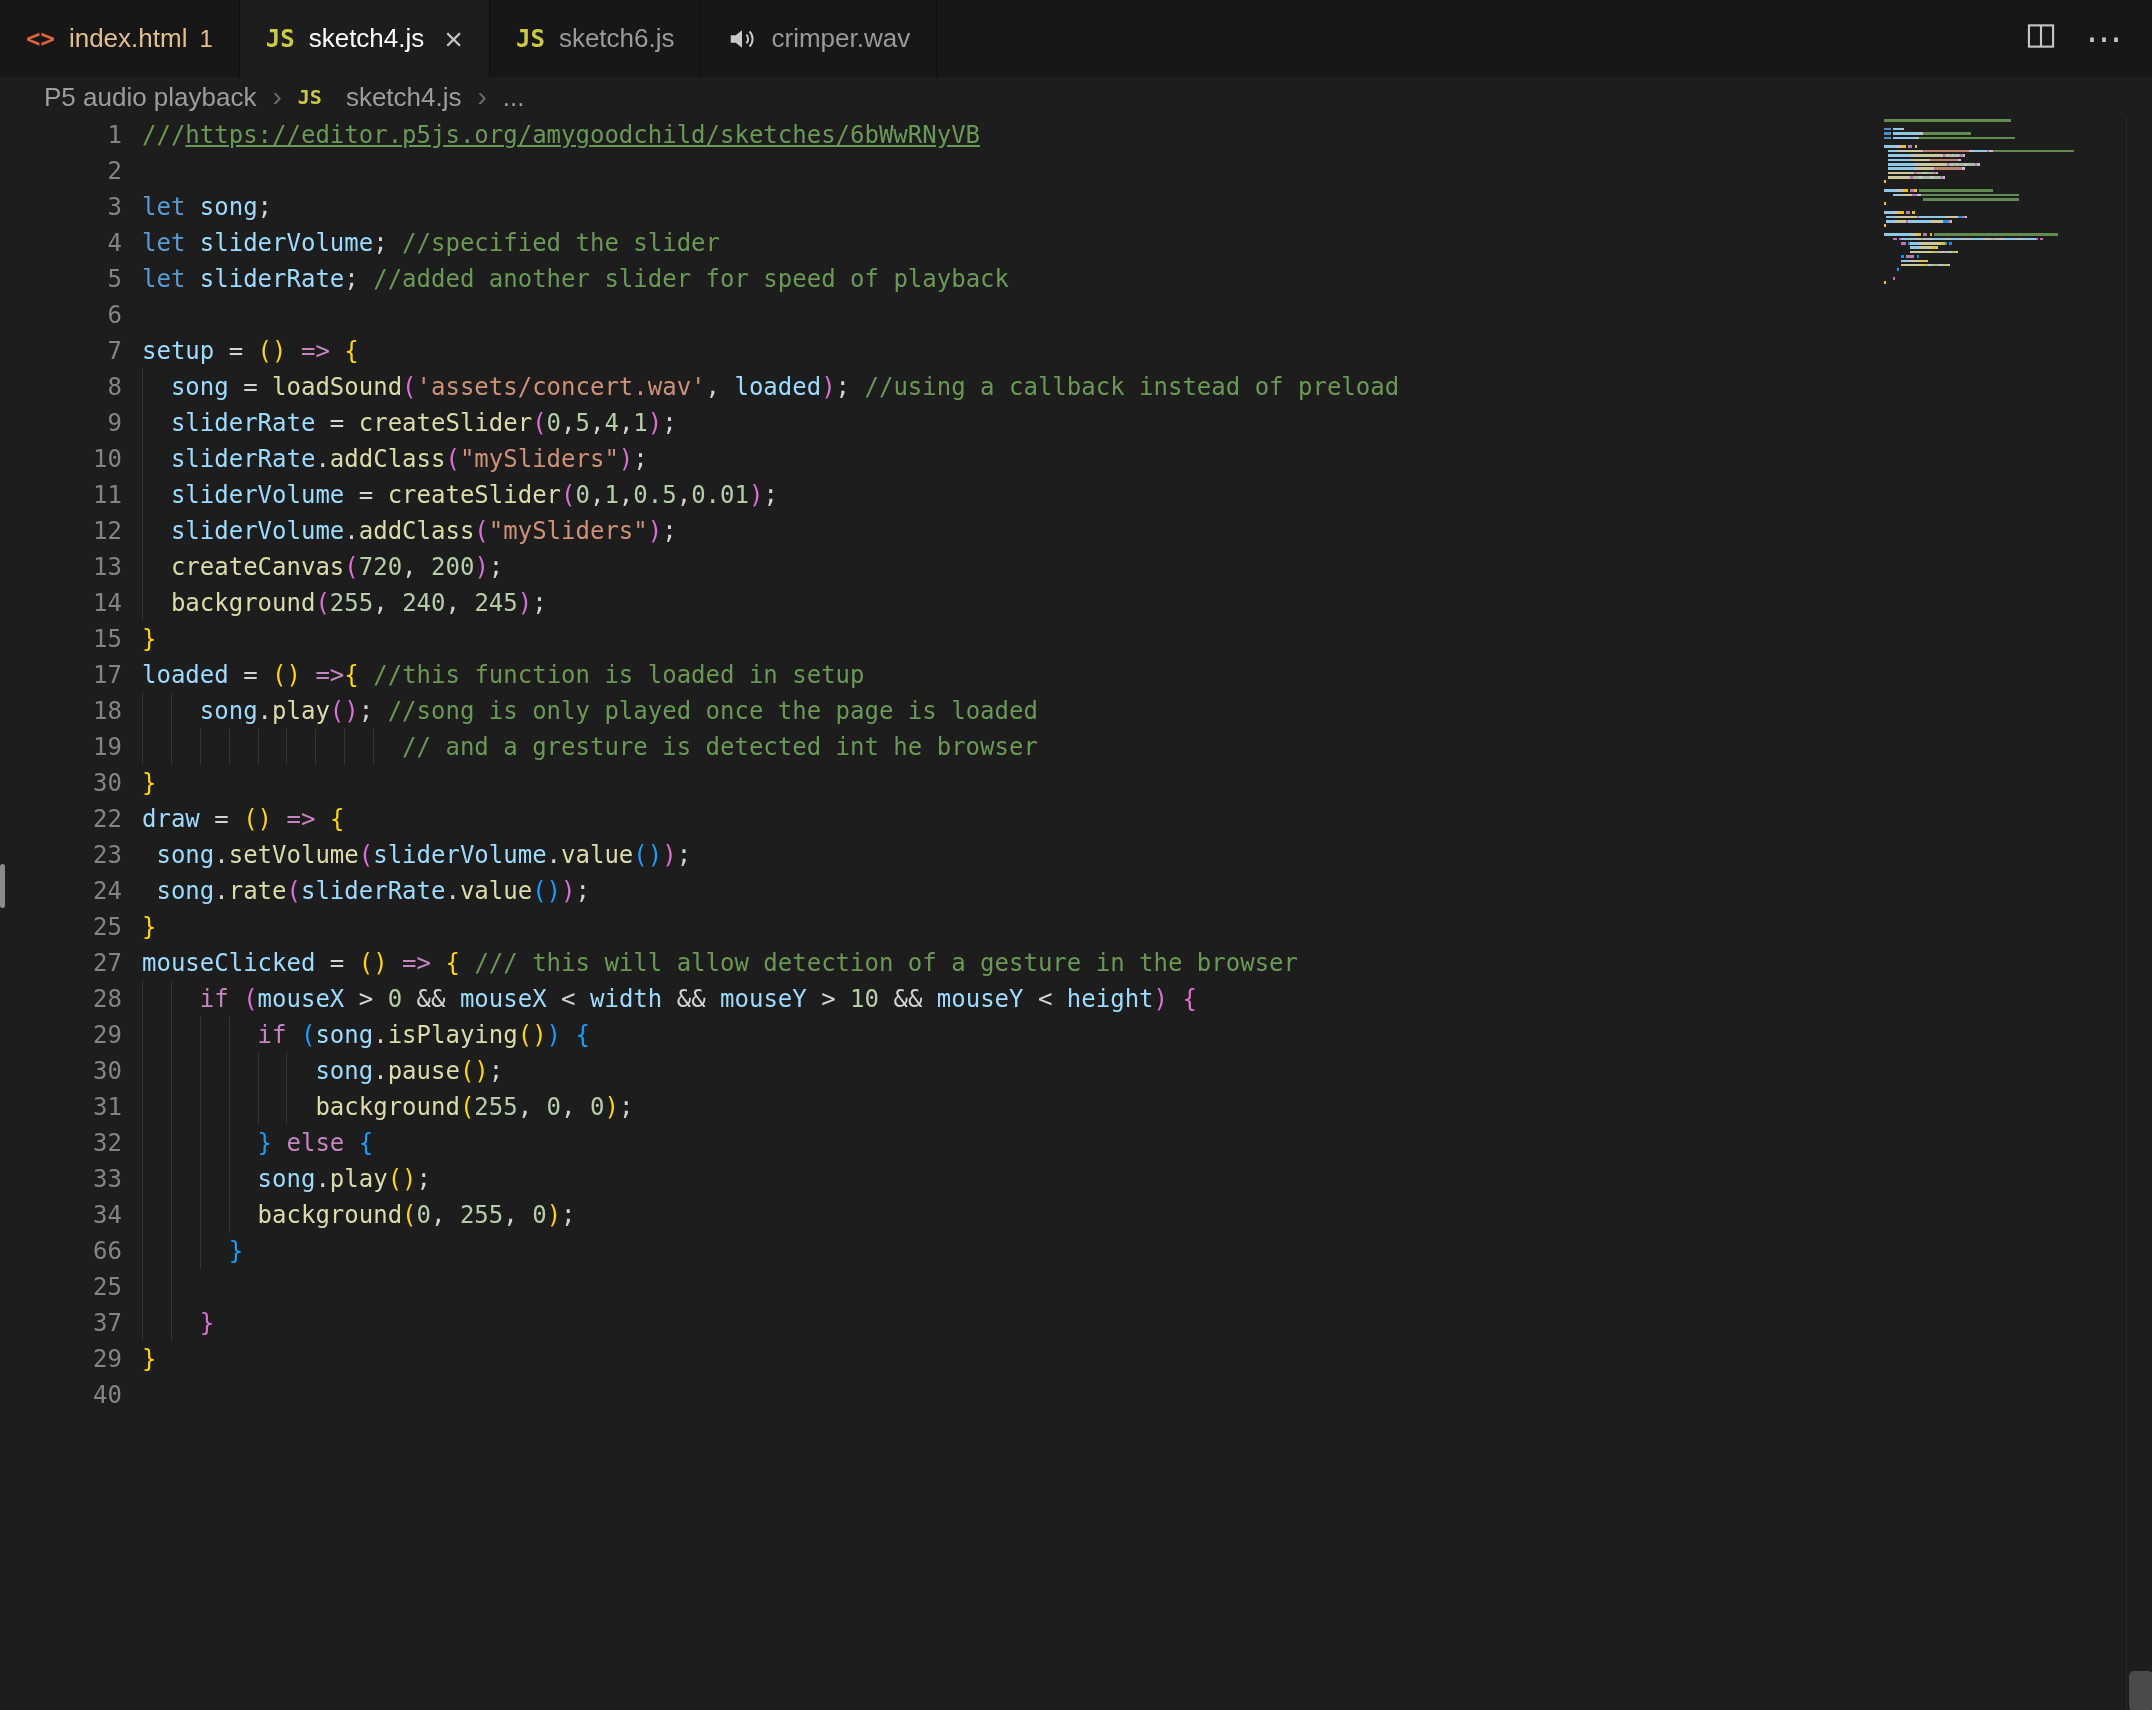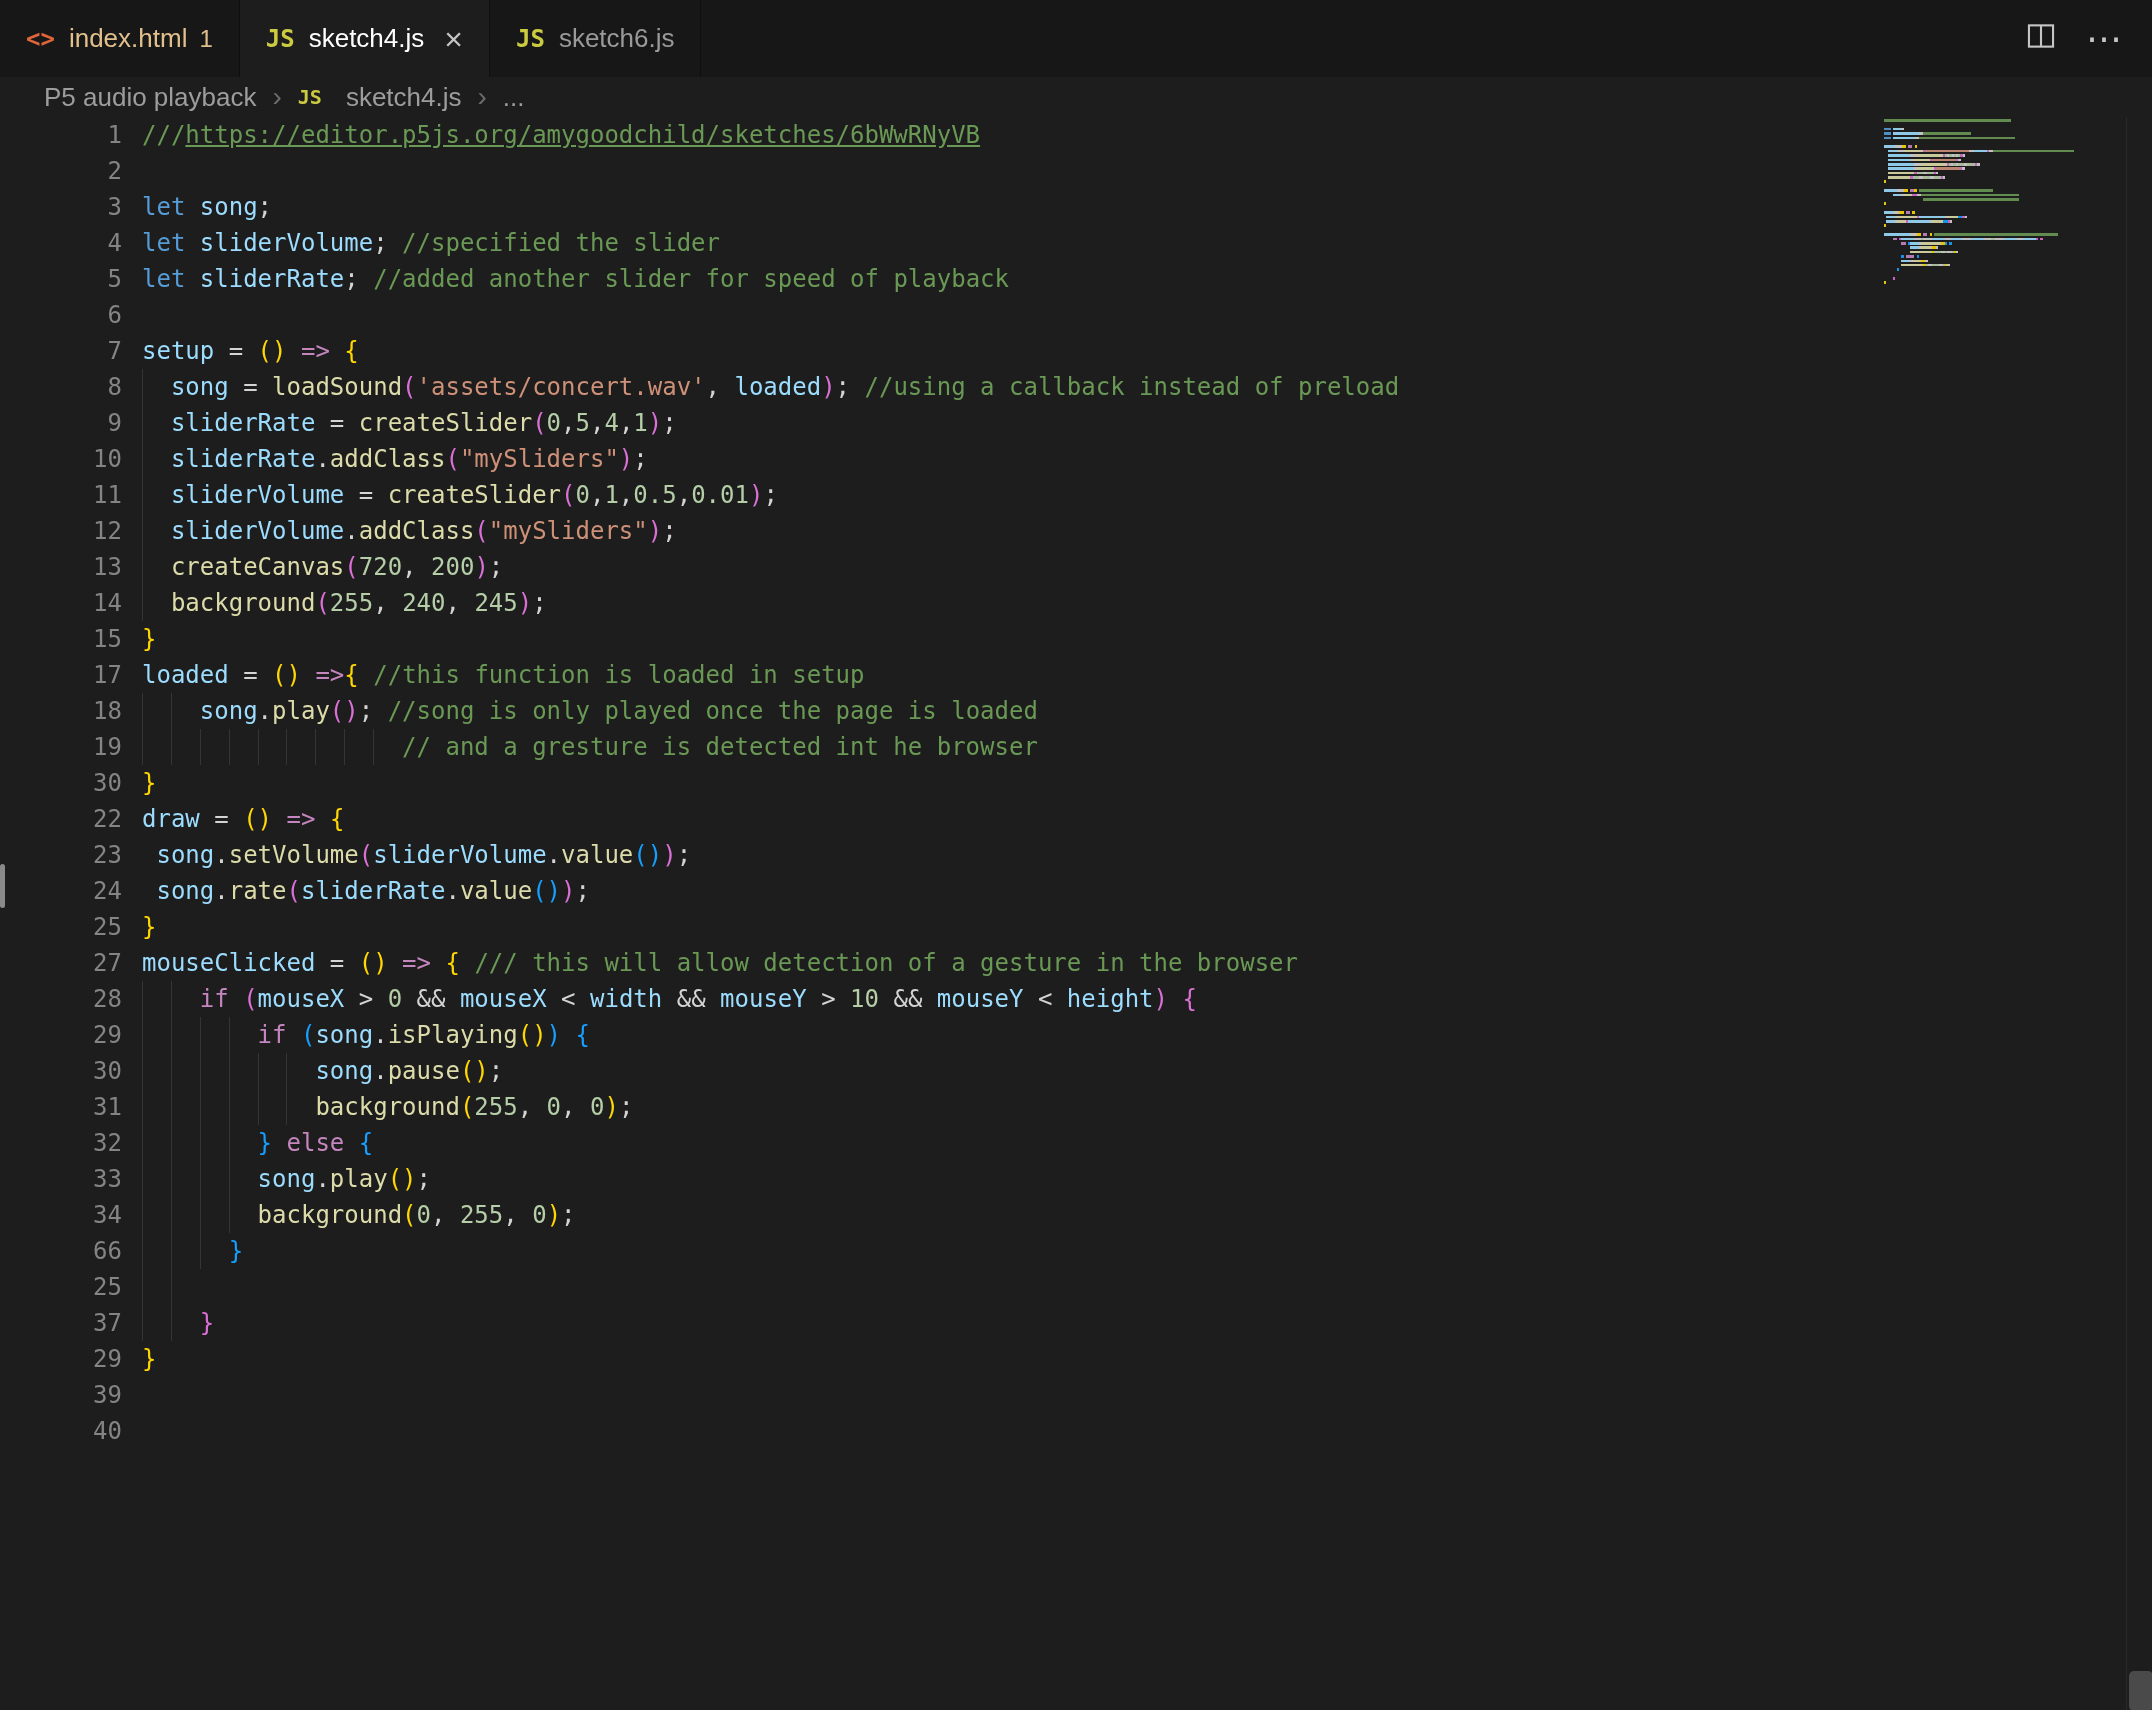--- a/index.html
+++ b/index.html
@@ -60,20 +60,30 @@
         </div>
         <div class="tab active">
           <span class="ticon" style="color: rgb(203, 203, 65);">JS</span>
           <span class="tlabel">sketch4.js</span>
           <span class="tclose">×</span>
         </div>
         <div class="tab">
           <span class="ticon" style="color: rgb(203, 203, 65);">JS</span>
           <span class="tlabel">sketch6.js</span>
         </div>
+        <div class="tab">
+          <span class="ticon" style="color: rgb(200, 200, 200);">
+            <svg width="30" height="30" viewBox="0 0 24 24" fill="none" stroke="currentColor" stroke-width="1.6">
+              <path d="M3 9v6h4l5 4V5L7 9H3z" fill="currentColor" stroke="none"></path>
+              <path d="M15.5 8.5a5 5 0 0 1 0 7"></path>
+              <path d="M18 6a8.5 8.5 0 0 1 0 12"></path>
+            </svg>
+          </span>
+          <span class="tlabel">crimper.wav</span>
+        </div>
       </div>
     <div class="tabbar-actions">
       <button class="action">
         <span style="display:inline-flex;">
           <svg width="34" height="34" viewBox="0 0 24 24" fill="none" stroke="#c5c5c5" stroke-width="1.5">
             <rect x="3.5" y="4.5" width="17" height="15"></rect>
             <line x1="12" y1="4.5" x2="12" y2="19.5"></line>
           </svg>
         </span>
       </button>
@@ -122,21 +132,20 @@
         <div class="line"><span class="ln">29</span><span class="codetext"><i class="guide" style="left: 0ch;"></i><i class="guide" style="left: 2ch;"></i><i class="guide" style="left: 4ch;"></i><i class="guide" style="left: 6ch;"></i><span class="tok" style="color: rgb(212, 212, 212);">        </span><span class="tok" style="color: rgb(197, 134, 192);">if</span><span class="tok" style="color: rgb(212, 212, 212);"> </span><span class="tok" style="color: rgb(23, 159, 255);">(</span><span class="tok" style="color: rgb(156, 220, 254);">song</span><span class="tok" style="color: rgb(212, 212, 212);">.</span><span class="tok" style="color: rgb(220, 220, 170);">isPlaying</span><span class="tok" style="color: rgb(255, 215, 0);">()</span><span class="tok" style="color: rgb(23, 159, 255);">)</span><span class="tok" style="color: rgb(212, 212, 212);"> </span><span class="tok" style="color: rgb(23, 159, 255);">{</span></span></div>
         <div class="line"><span class="ln">30</span><span class="codetext"><i class="guide" style="left: 0ch;"></i><i class="guide" style="left: 2ch;"></i><i class="guide" style="left: 4ch;"></i><i class="guide" style="left: 6ch;"></i><i class="guide" style="left: 8ch;"></i><i class="guide" style="left: 10ch;"></i><span class="tok" style="color: rgb(212, 212, 212);">            </span><span class="tok" style="color: rgb(156, 220, 254);">song</span><span class="tok" style="color: rgb(212, 212, 212);">.</span><span class="tok" style="color: rgb(220, 220, 170);">pause</span><span class="tok" style="color: rgb(255, 215, 0);">()</span><span class="tok" style="color: rgb(212, 212, 212);">;</span></span></div>
         <div class="line"><span class="ln">31</span><span class="codetext"><i class="guide" style="left: 0ch;"></i><i class="guide" style="left: 2ch;"></i><i class="guide" style="left: 4ch;"></i><i class="guide" style="left: 6ch;"></i><i class="guide" style="left: 8ch;"></i><i class="guide" style="left: 10ch;"></i><span class="tok" style="color: rgb(212, 212, 212);">            </span><span class="tok" style="color: rgb(220, 220, 170);">background</span><span class="tok" style="color: rgb(255, 215, 0);">(</span><span class="tok" style="color: rgb(181, 206, 168);">255</span><span class="tok" style="color: rgb(212, 212, 212);">, </span><span class="tok" style="color: rgb(181, 206, 168);">0</span><span class="tok" style="color: rgb(212, 212, 212);">, </span><span class="tok" style="color: rgb(181, 206, 168);">0</span><span class="tok" style="color: rgb(255, 215, 0);">)</span><span class="tok" style="color: rgb(212, 212, 212);">;</span></span></div>
         <div class="line"><span class="ln">32</span><span class="codetext"><i class="guide" style="left: 0ch;"></i><i class="guide" style="left: 2ch;"></i><i class="guide" style="left: 4ch;"></i><i class="guide" style="left: 6ch;"></i><span class="tok" style="color: rgb(212, 212, 212);">        </span><span class="tok" style="color: rgb(23, 159, 255);">}</span><span class="tok" style="color: rgb(212, 212, 212);"> </span><span class="tok" style="color: rgb(197, 134, 192);">else</span><span class="tok" style="color: rgb(212, 212, 212);"> </span><span class="tok" style="color: rgb(23, 159, 255);">{</span></span></div>
         <div class="line"><span class="ln">33</span><span class="codetext"><i class="guide" style="left: 0ch;"></i><i class="guide" style="left: 2ch;"></i><i class="guide" style="left: 4ch;"></i><i class="guide" style="left: 6ch;"></i><span class="tok" style="color: rgb(212, 212, 212);">        </span><span class="tok" style="color: rgb(156, 220, 254);">song</span><span class="tok" style="color: rgb(212, 212, 212);">.</span><span class="tok" style="color: rgb(220, 220, 170);">play</span><span class="tok" style="color: rgb(255, 215, 0);">()</span><span class="tok" style="color: rgb(212, 212, 212);">;</span></span></div>
         <div class="line"><span class="ln">34</span><span class="codetext"><i class="guide" style="left: 0ch;"></i><i class="guide" style="left: 2ch;"></i><i class="guide" style="left: 4ch;"></i><i class="guide" style="left: 6ch;"></i><span class="tok" style="color: rgb(212, 212, 212);">        </span><span class="tok" style="color: rgb(220, 220, 170);">background</span><span class="tok" style="color: rgb(255, 215, 0);">(</span><span class="tok" style="color: rgb(181, 206, 168);">0</span><span class="tok" style="color: rgb(212, 212, 212);">, </span><span class="tok" style="color: rgb(181, 206, 168);">255</span><span class="tok" style="color: rgb(212, 212, 212);">, </span><span class="tok" style="color: rgb(181, 206, 168);">0</span><span class="tok" style="color: rgb(255, 215, 0);">)</span><span class="tok" style="color: rgb(212, 212, 212);">;</span></span></div>
         <div class="line"><span class="ln">66</span><span class="codetext"><i class="guide" style="left: 0ch;"></i><i class="guide" style="left: 2ch;"></i><i class="guide" style="left: 4ch;"></i><span class="tok" style="color: rgb(212, 212, 212);">      </span><span class="tok" style="color: rgb(23, 159, 255);">}</span></span></div>
         <div class="line"><span class="ln">25</span><span class="codetext"><i class="guide" style="left: 0ch;"></i><i class="guide" style="left: 2ch;"></i></span></div>
         <div class="line"><span class="ln">37</span><span class="codetext"><i class="guide" style="left: 0ch;"></i><i class="guide" style="left: 2ch;"></i><span class="tok" style="color: rgb(212, 212, 212);">    </span><span class="tok" style="color: rgb(218, 112, 214);">}</span></span></div>
         <div class="line"><span class="ln">29</span><span class="codetext"><span class="tok" style="color: rgb(255, 215, 0);">}</span></span></div>
-        <div class="line"><span class="ln">39</span><span class="codetext"></span></div>
         <div class="line"><span class="ln">40</span><span class="codetext"></span></div>
       </div>
     <div class="minimap">
         <div class="mrow"><span class="mtok" style="width: 6.5px; background: rgb(106, 153, 85);"></span><span class="mtok" style="width: 120px; background: rgb(106, 153, 85);"></span></div>
         <div class="mrow"></div>
         <div class="mrow"><span class="mtok" style="width: 6.5px; background: rgb(86, 156, 214);"></span><span class="mtok" style="width: 2.2px;"></span><span class="mtok" style="width: 8.7px; background: rgb(156, 220, 254);"></span><span class="mtok" style="width: 2.2px; background: rgb(212, 212, 212);"></span></div>
         <div class="mrow"><span class="mtok" style="width: 6.5px; background: rgb(86, 156, 214);"></span><span class="mtok" style="width: 2.2px;"></span><span class="mtok" style="width: 26px; background: rgb(156, 220, 254);"></span><span class="mtok" style="width: 4.4px; background: rgb(212, 212, 212);"></span><span class="mtok" style="width: 48px; background: rgb(106, 153, 85);"></span></div>
         <div class="mrow"><span class="mtok" style="width: 6.5px; background: rgb(86, 156, 214);"></span><span class="mtok" style="width: 2.2px;"></span><span class="mtok" style="width: 22px; background: rgb(156, 220, 254);"></span><span class="mtok" style="width: 4.4px; background: rgb(212, 212, 212);"></span><span class="mtok" style="width: 96px; background: rgb(106, 153, 85);"></span></div>
         <div class="mrow"></div>
         <div class="mrow"><span class="mtok" style="width: 11px; background: rgb(156, 220, 254);"></span><span class="mtok" style="width: 6.5px; background: rgb(212, 212, 212);"></span><span class="mtok" style="width: 4.4px; background: rgb(255, 215, 0);"></span><span class="mtok" style="width: 2.2px;"></span><span class="mtok" style="width: 4.4px; background: rgb(197, 134, 192);"></span><span class="mtok" style="width: 2.2px;"></span><span class="mtok" style="width: 2.2px; background: rgb(255, 215, 0);"></span></div>

